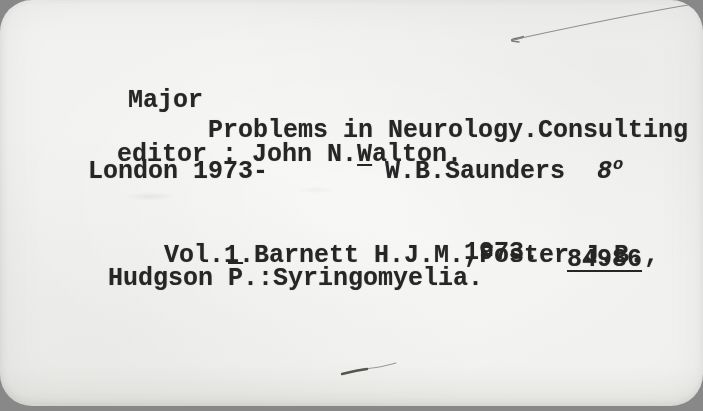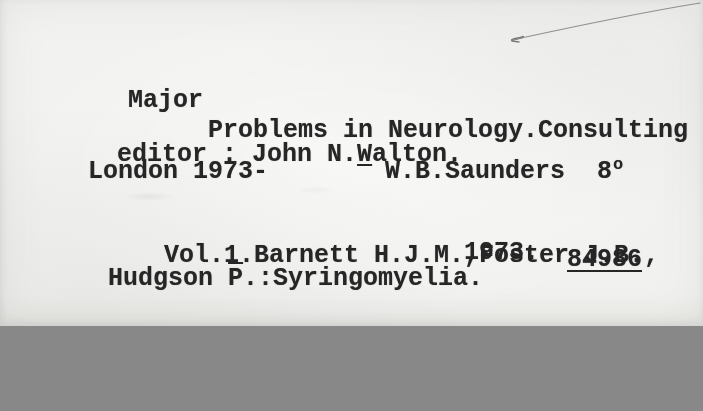--- a/index.html
+++ b/index.html
@@ -1,29 +1,30 @@
 <!DOCTYPE html>
 <html style="--ink: #262626; --paper: #f1f1ef; --pencil: #8f8f8c;"><head>
 <meta charset="utf-8">
 <style>
   html,body{margin:0;padding:0;background:#888;}
   .card{
     position:relative;
-    width:703px;height:326px;
+    width:703px;height:406px;
     overflow:hidden;
     background:
       radial-gradient(ellipse at 12% 88%, rgba(90,90,85,0.05), transparent 45%),
       radial-gradient(ellipse at 88% 15%, rgba(90,90,85,0.04), transparent 45%),
       radial-gradient(ellipse at 50% 50%, rgba(255,255,255,0.5), transparent 70%),
       linear-gradient(#f2f2f0 0%, #f1f1ef 90%, #e9e9e6 100%);
     box-shadow:
       inset 0 0 45px rgba(120,120,115,0.10),
       inset 0 -4px 8px rgba(120,120,115,0.10),
       inset 2px 0 6px rgba(120,120,115,0.06);
     font-family:"Liberation Mono","DejaVu Sans Mono",monospace;
+    border-radius:32px;
   }
   .line{
     position:absolute;
     font-size:25px;
     line-height:26px;
     font-weight:700;
     color:var(--ink,#262626);
     letter-spacing:0px;
     white-space:pre;
     text-shadow:0 0 1px rgba(38,38,38,0.38);
@@ -84,21 +85,21 @@
     <span>Problems in Neurology.Consulting</span>
   </div>
 
   <div class="line" style="left:57px;top:116px;">
     <span>editor : John N.</span><span class="u-char">W</span><span>alton.</span>
   </div>
 
   <div class="line" style="left:88px;top:159px;width:600px;height:30px;">
     <span class="abs" style="left:0;">London 1973-</span>
     <span class="abs" style="left:297px;">W.B.Saunders</span>
-    <span class="abs" style="left:509px;"><span>8</span><span class="fmt-sup">o</span></span>
+    <span class="abs" style="left:509px;font-style:italic;"><span>8</span><span class="fmt-sup">o</span></span>
   </div>
 
   <div class="line" style="left:104px;top:217px;">
     <span>Vol.1.Barnett H.J.M.,Foster J.B.,</span>
   </div>
 
   <div class="line" style="left:48px;top:240px;width:640px;height:42px;">
     <span>Hudgson </span><span class="o-char">P</span><span>.:Syringomyelia.</span>
     <span class="abs" style="left:416px;">1973.</span>
     <span class="abs accession" style="left:519px;">84986</span>

